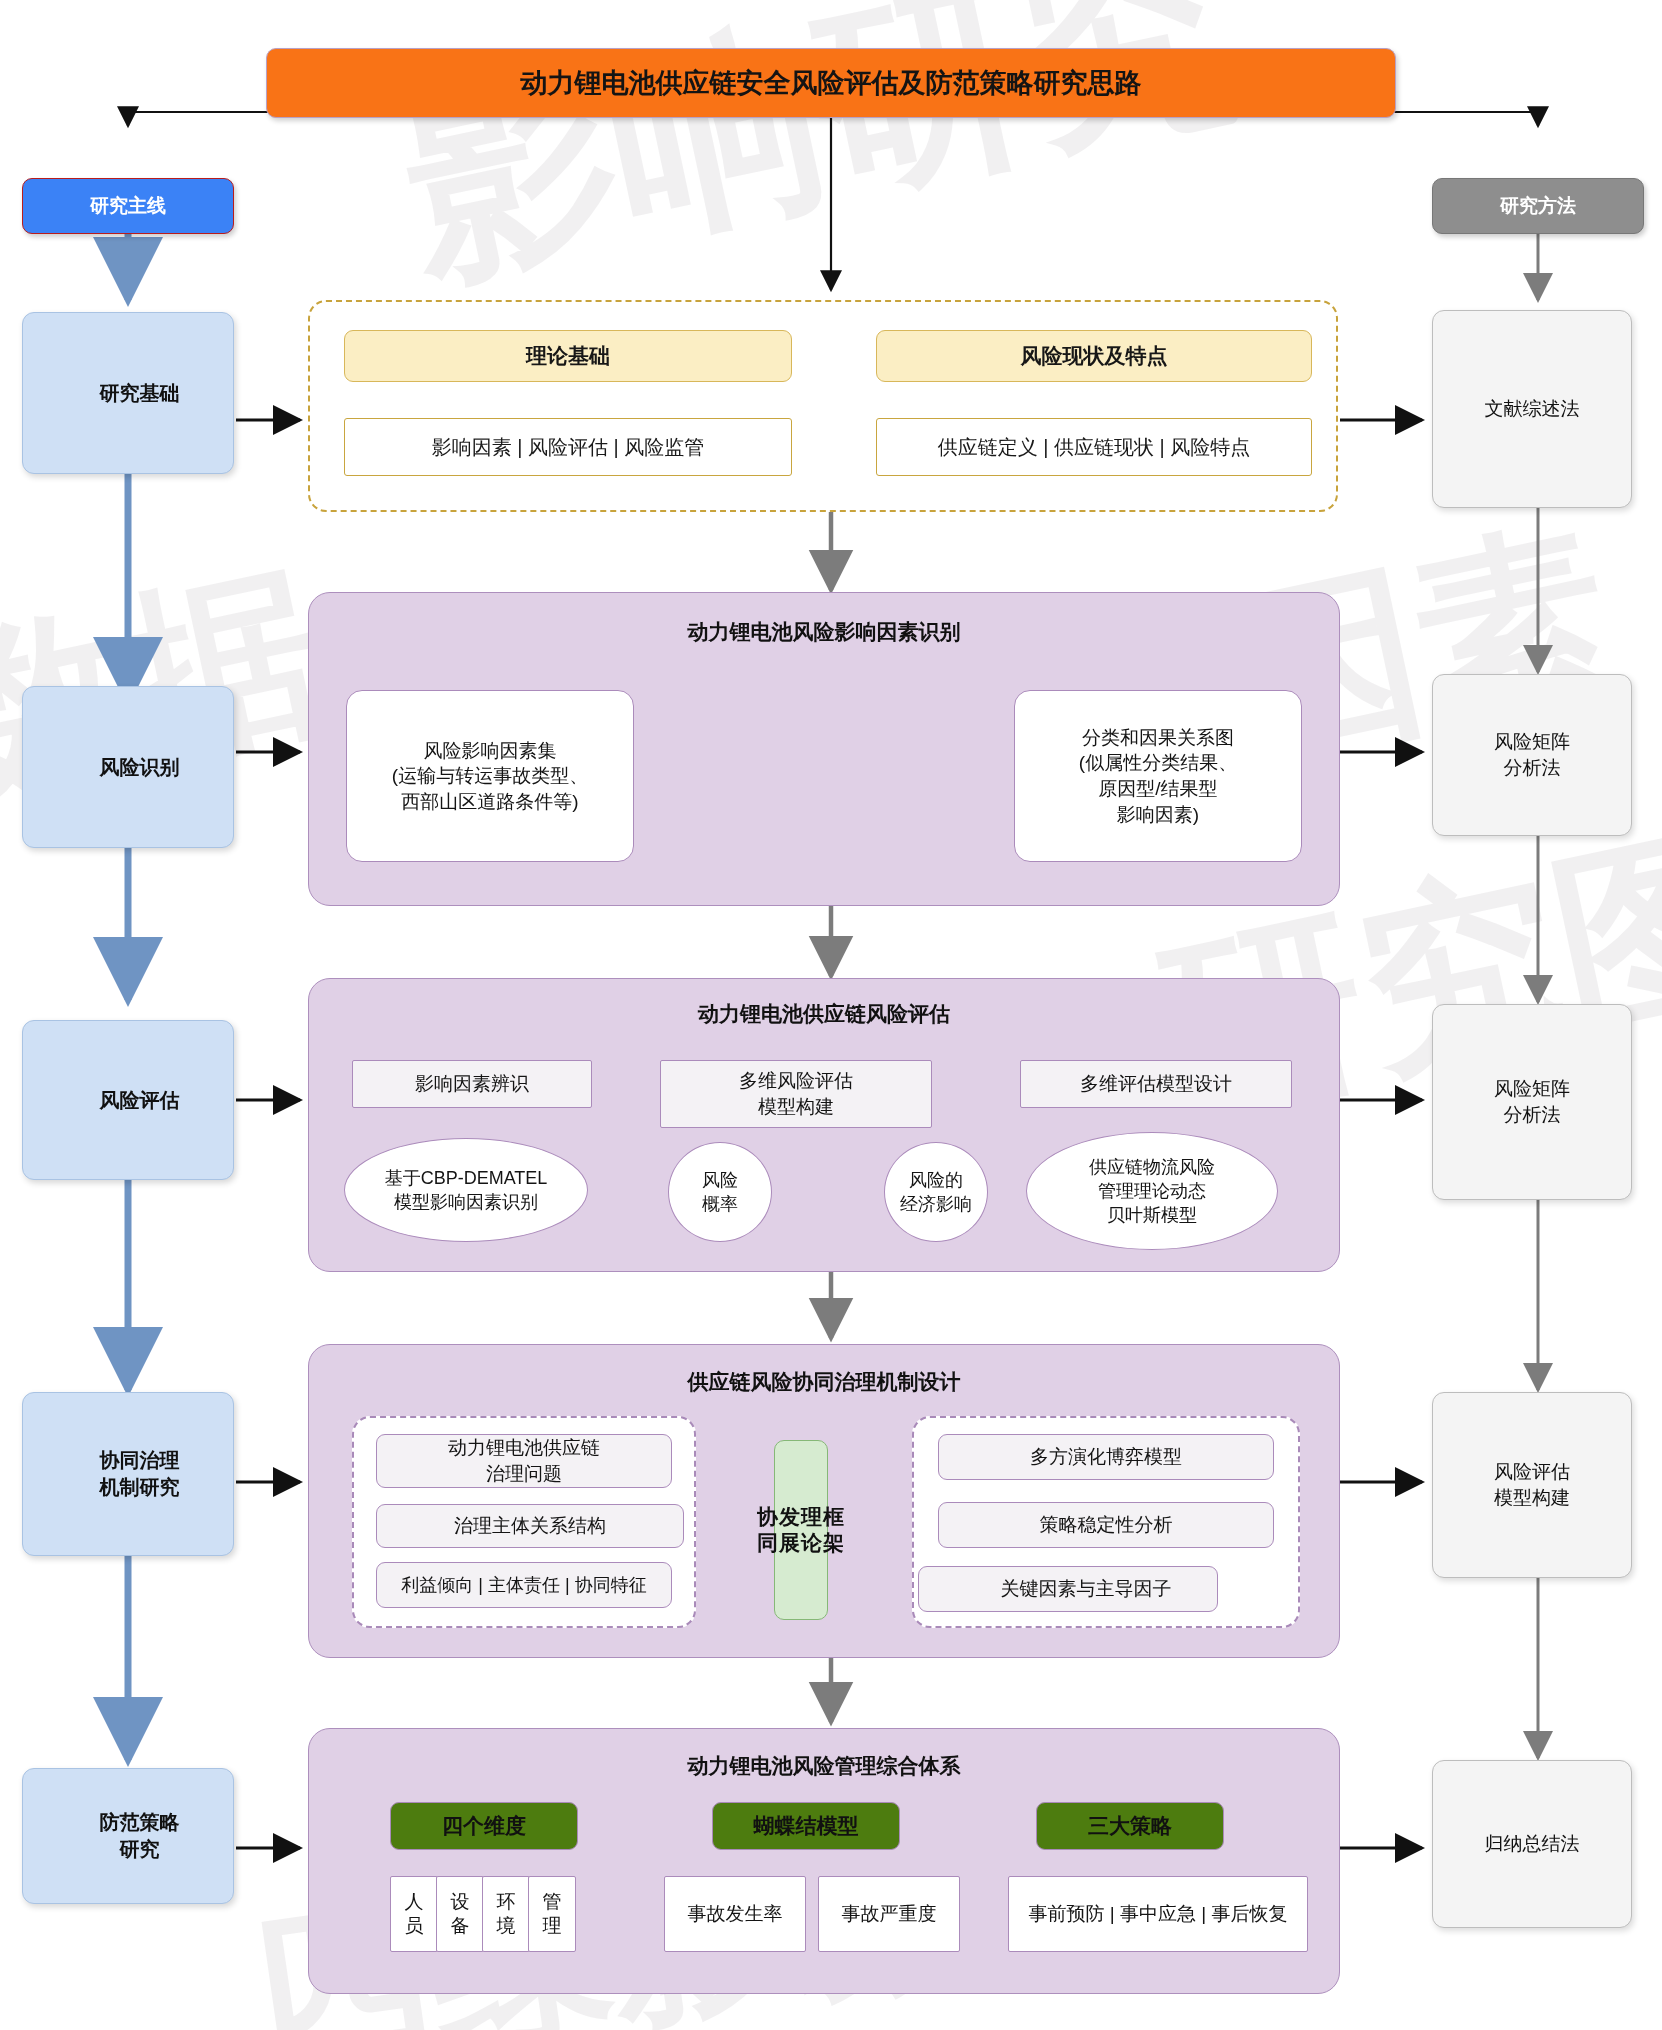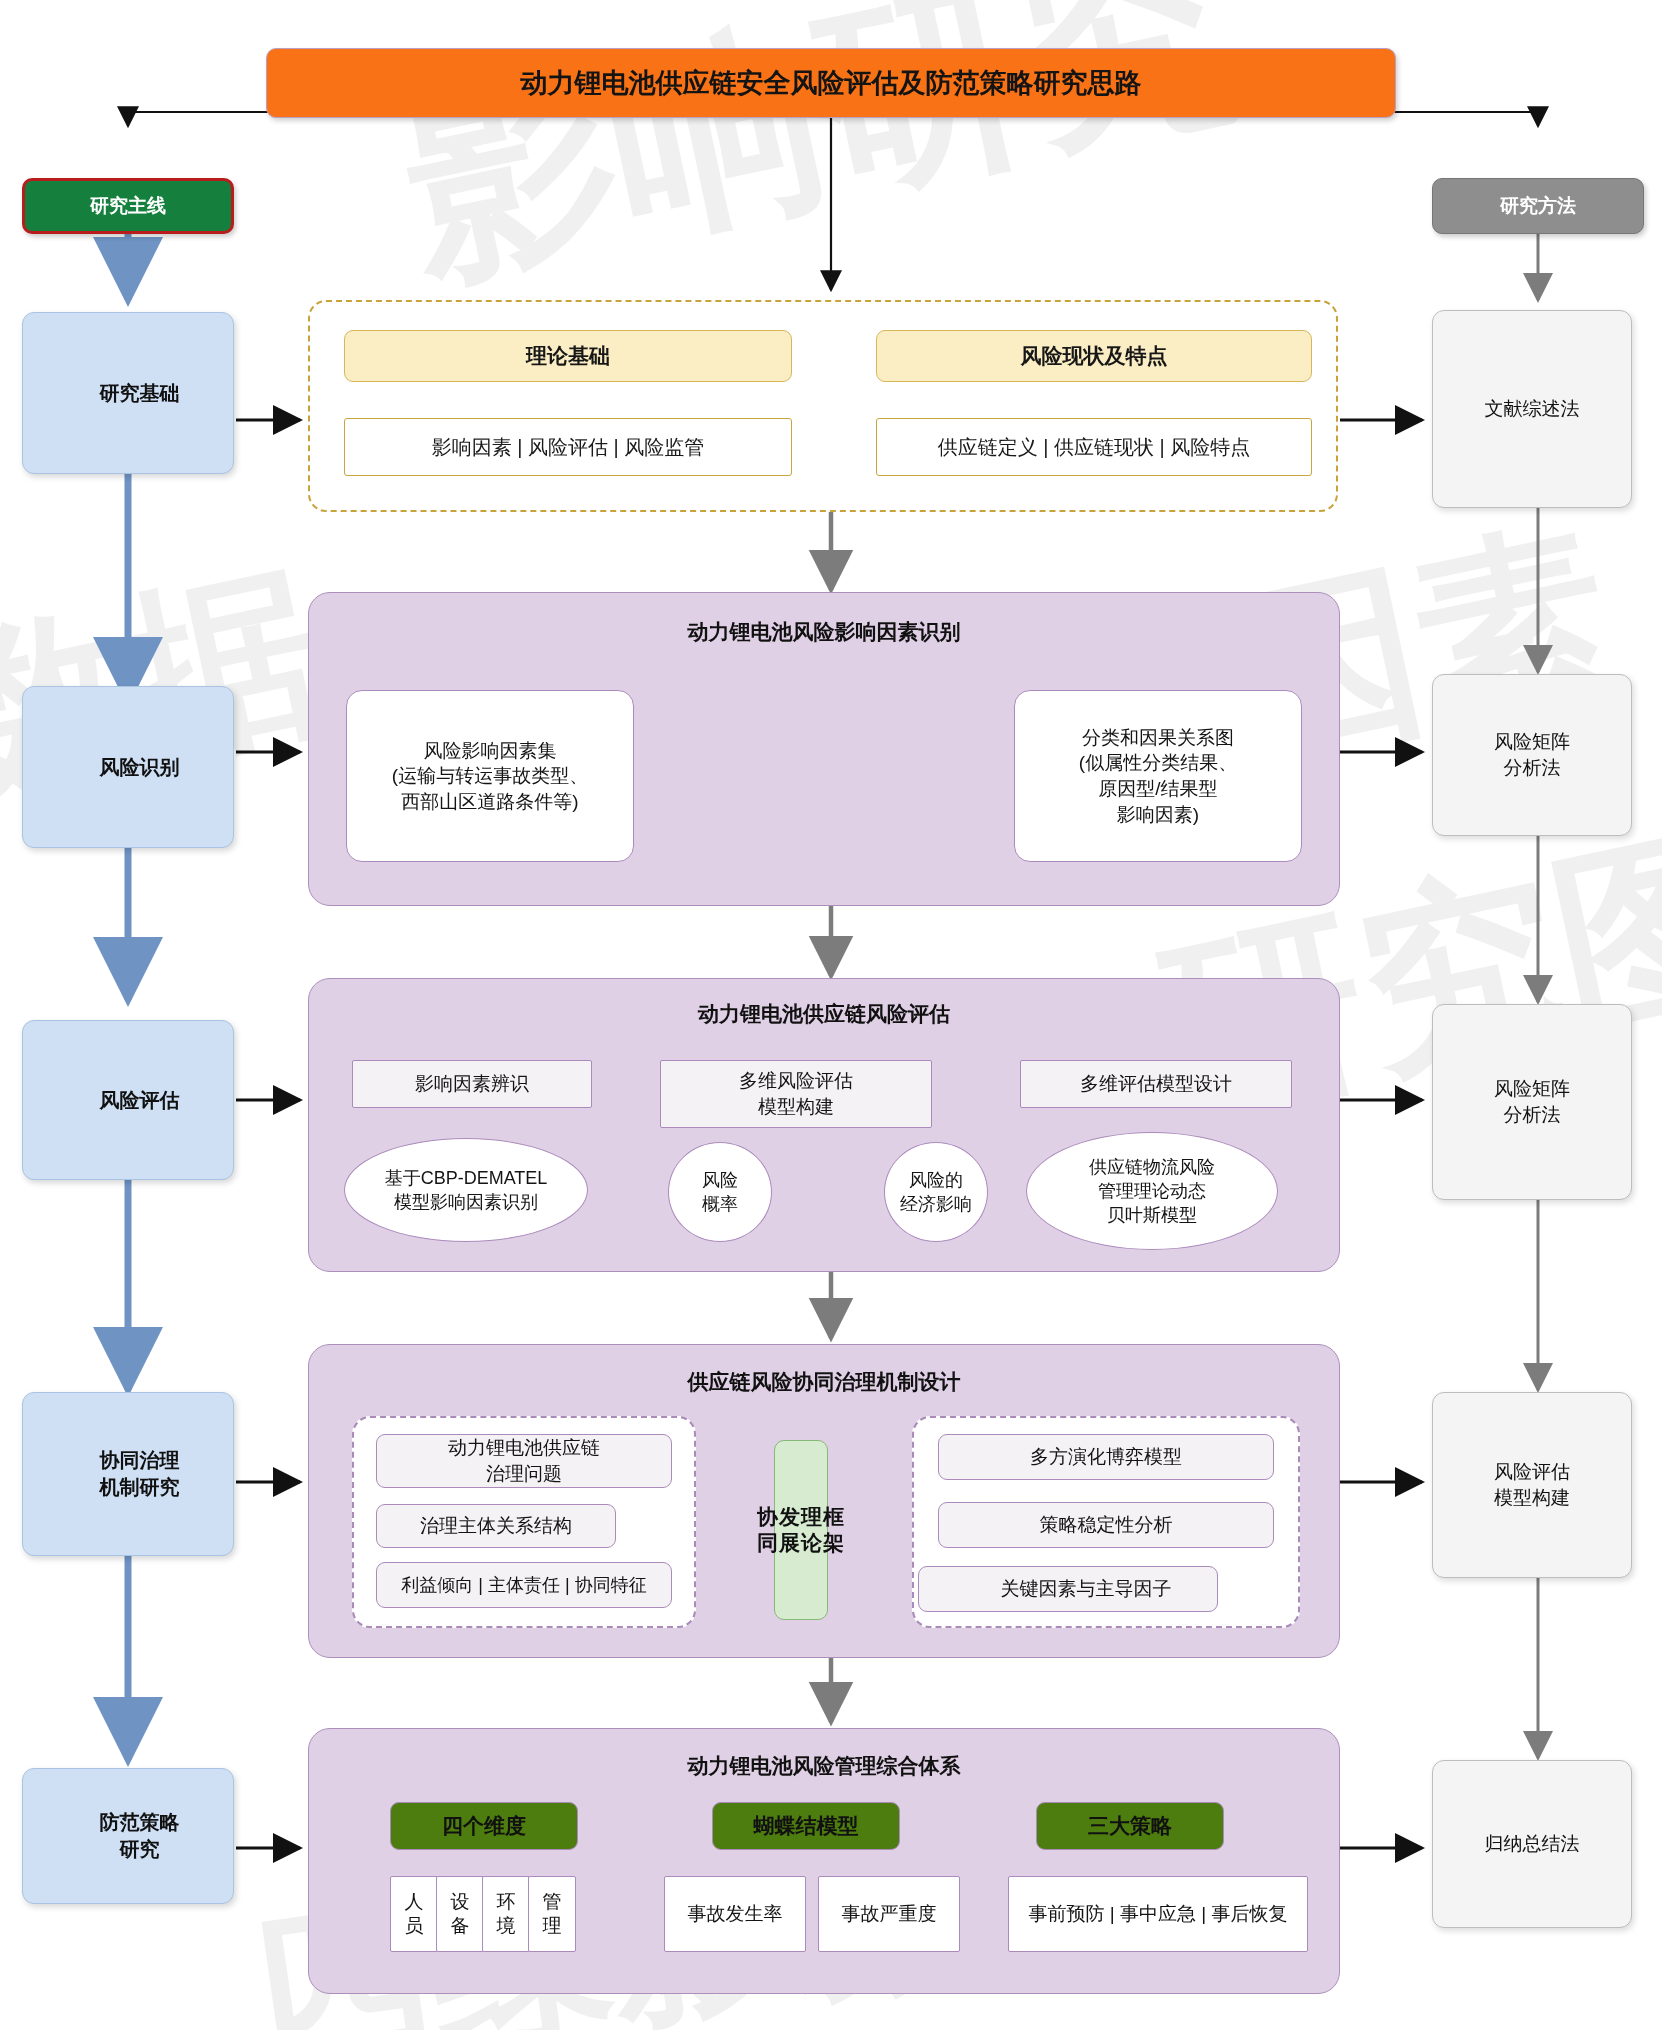--- a/index.html
+++ b/index.html
@@ -34,21 +34,21 @@
   .title-bar {
     background:#f97316; border:1px solid #b9a0c4; border-radius:10px;
     font-size:27px; font-weight:700; color:#141414;
     box-shadow:2px 3px 5px rgba(0,0,0,0.18);
     margin-top:20px;
   }
 
   
   .chip { border-radius:10px; color:#ffffff; font-weight:700; font-size:19px;
           box-shadow:2px 3px 5px rgba(0,0,0,0.20); }
-  .chip.blue { background:#15803d; border:3px solid #b91c1c; }
+  .chip.blue { background:#3b82f6; border:1px solid #b91c1c; }
   .chip.gray { background:#8e8e8e; border:1px solid #777; }
 
   
   .stage {
     background:#cfe0f5; border:1px solid #a9c3e3; border-radius:12px;
     font-size:20px; font-weight:700; color:#111;
     box-shadow:2px 3px 6px rgba(0,0,0,0.16);
     padding-left:23px;
   }
 
@@ -303,21 +303,21 @@
   <div class="group-title" style="top:1368px; left:308px; width:1032px;">供应链风险协同治理机制设计</div>
 
   <div class="dash-purple" style="position:absolute; left:352px; top:1416px; width:344px; height:212px;"></div>
 
   <div class="node gcard round" style="left:376px; top:1434px; width:296px; height:54px;">
     <div>
       <div>动力锂电池供应链</div>
       <div>治理问题</div>
     </div>
   </div>
-  <div class="node gcard round" style="left:376px; top:1504px; width:240px; height:44px;">治理主体关系结构</div>
+  <div class="node gcard round" style="left:376px; top:1504px; width:308px; height:44px;">治理主体关系结构</div>
   <div class="node gcard round" style="left:376px; top:1562px; width:296px; height:46px; font-size:18px;">利益倾向 | 主体责任 | 协同特征</div>
 
   <div class="node green vtext" style="left:774px; top:1440px; width:54px; height:180px; writing-mode:horizontal-tb; flex-direction:row;">
     <div>协同</div>
     <div>发展</div>
     <div>理论</div>
     <div>框架</div>
   </div>
 
   <div class="dash-purple" style="position:absolute; left:912px; top:1416px; width:388px; height:212px;"></div>

